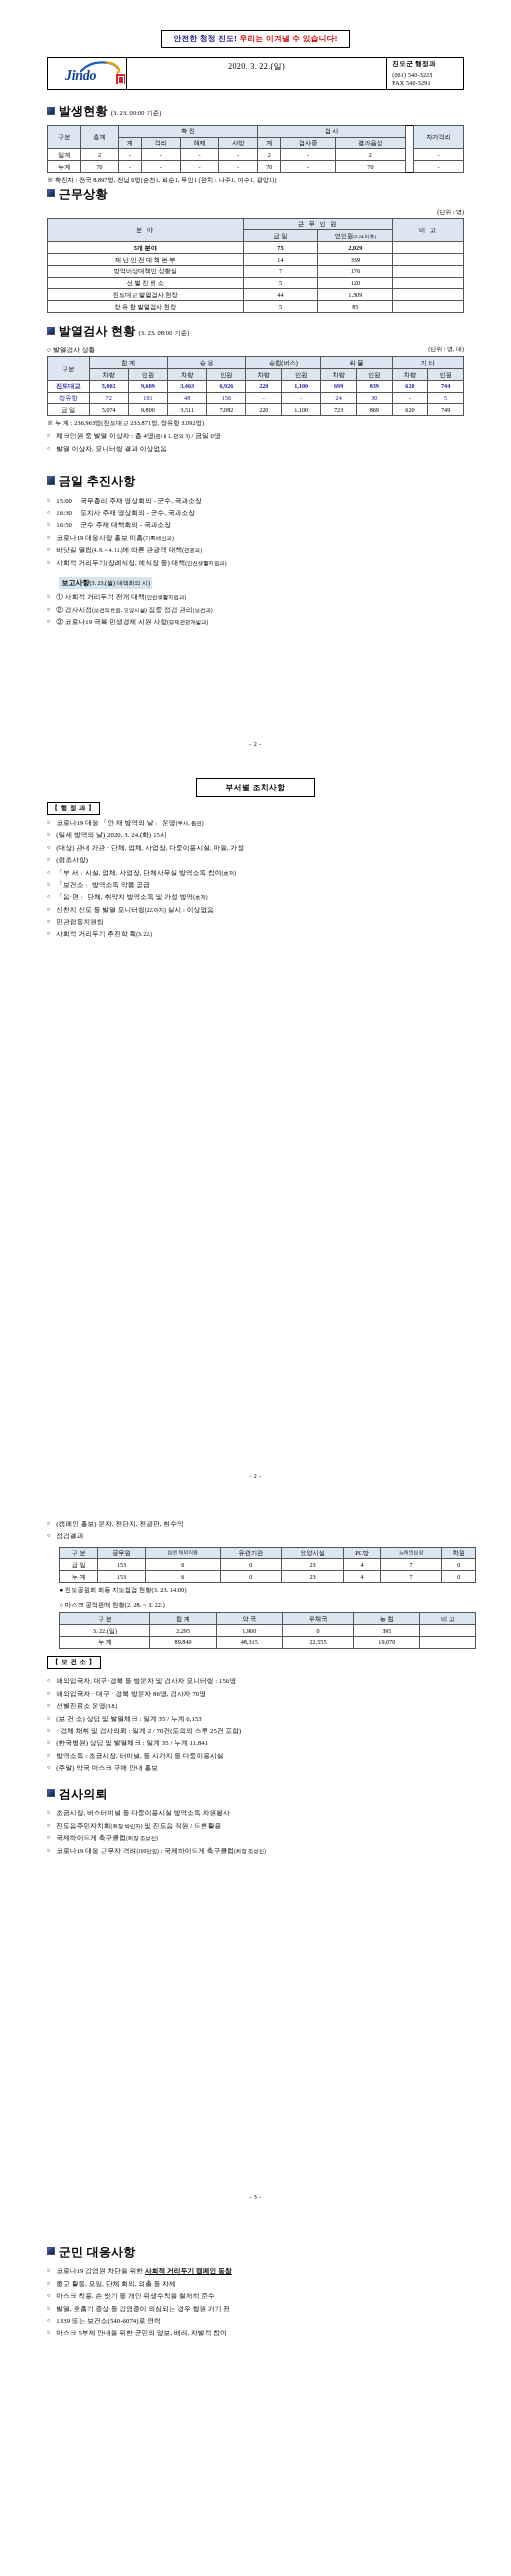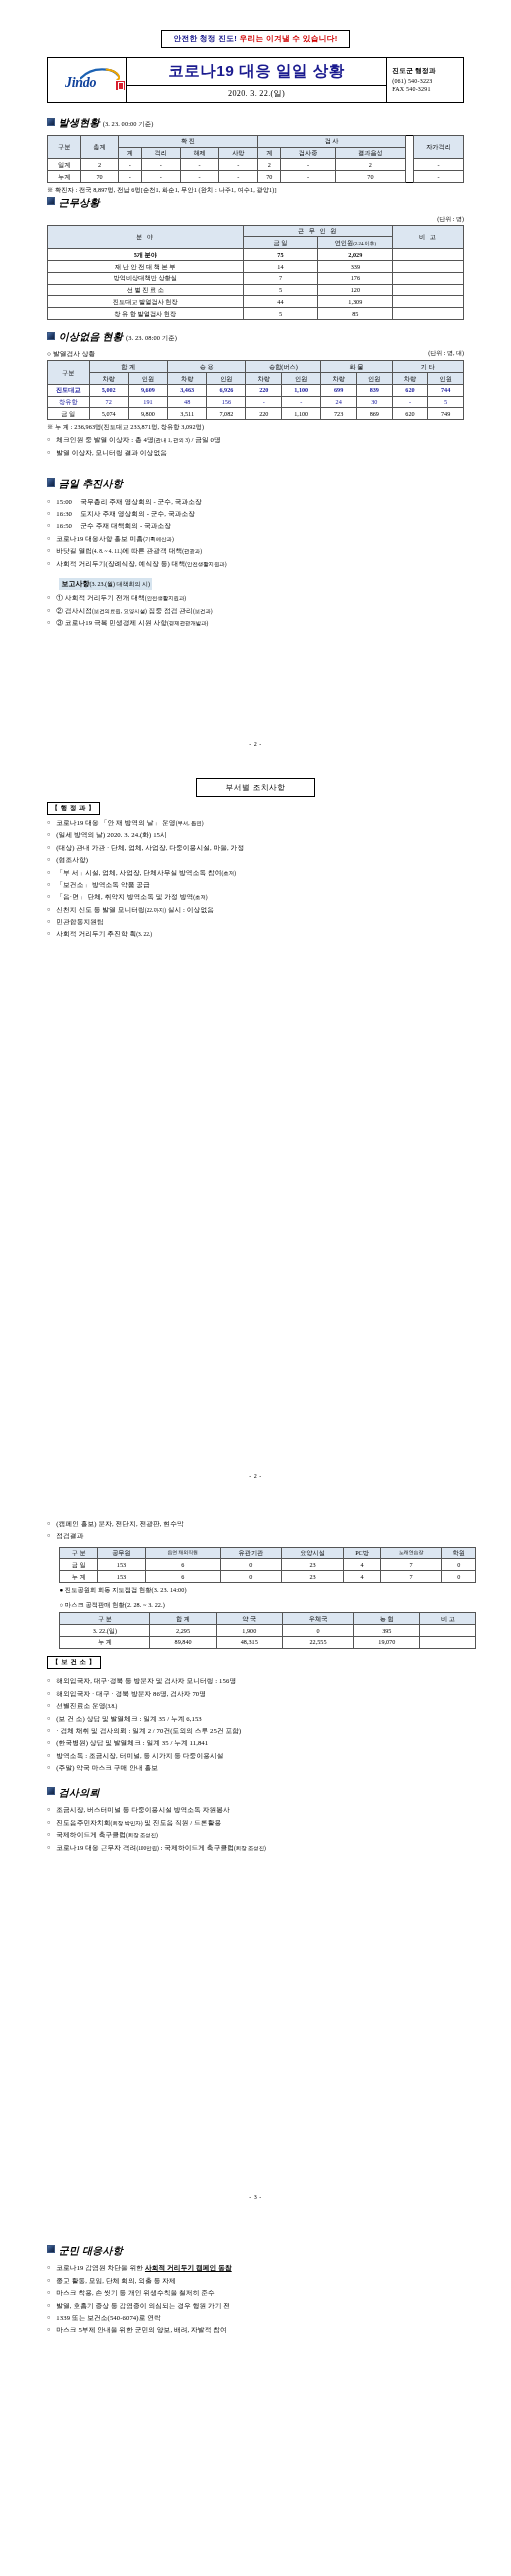--- a/index.html
+++ b/index.html
@@ -151,23 +151,22 @@
     background: linear-gradient(135deg,#4a6fa5 0%, #1f3864 60%, #12233f 100%);
     border: 0.5px solid #3a5580;
     margin-right: 3.6px;
     flex: none;
     position: relative;
     top: -0.5px;
   }
   .sec-title {
     font-family: "Liberation Sans", sans-serif;
     font-weight: bold;
-    font-size: 10px;
+    font-size: 12px;
     letter-spacing: 0.2px;
-    font-style: italic;
   }
   .sec-sub {
     font-size: 6.4px;
     margin-left: 3.1px;
     letter-spacing: 0.1px;
   }
 
   .unit-right {
     text-align: right;
     font-size: 6px;
@@ -258,21 +257,21 @@
     font-weight: normal;
     font-size: 6px;
   }
 
   
   .deptbox-wrap { display: flex; justify-content: center; margin: 8.2px 0 5.2px 0; }
   .deptbox {
     border: 0.8px solid #000;
     padding: 3.1px 29px 3.6px 29px;
     font-family: "Liberation Sans", sans-serif;
-    font-weight: normal;
+    font-weight: bold;
     font-size: 7.7px;
     text-align: center;
     letter-spacing: 0.5px;
   }
   .subsec {
     font-family: "Liberation Sans", sans-serif;
     font-weight: bold;
     font-size: 6.4px;
     margin: 5.2px 0 1.5px 0;
   }
@@ -321,21 +320,20 @@
       <div class="logo-mark">
         <svg class="logo-swoosh" viewBox="0 0 78 24">
           <path d="M1,20 C14,6 34,1 52,3 C62,4 70,8 74,14" stroke="#1c62b3" stroke-width="4.5" fill="none" stroke-linecap="round"></path>
           <path d="M52,3 C64,4 72,9 76,16 C77,19 76,22 73,23" stroke="#f0a500" stroke-width="4" fill="none" stroke-linecap="round"></path>
         </svg>
         <div class="logo-text">Jindo</div>
         <div class="logo-sq"></div>
       </div>
     </div>
     <div class="tb-mid">
-      <div class="tb-title">코로나19 대응 일일 상황</div>
       <div class="tb-date">2020. 3. 22.(일)</div>
     </div>
     <div class="tb-right">
       <div class="tb-dept">진도군 행정과</div>
       <div class="tb-tel">(061) 540-3223</div>
       <div class="tb-fax">FAX  540-3291</div>
     </div>
   </div>
 
   <div class="sec">
@@ -450,21 +448,21 @@
         <td>창 유 항 발열검사 현장</td>
         <td>5</td>
         <td>85</td>
         <td></td>
       </tr>
     </tbody>
   </table>
 
   <div class="sec" style="margin-top:10.3px">
     <span class="sec-sq"></span>
-    <span class="sec-title">이상없음 현황</span>
+    <span class="sec-title">발열검사 현황</span>
     <span class="sec-sub">(3. 23. 08:00 기준)</span>
   </div>
 
   <div class="row-unit">
     <span class="circ">○ 발열검사 상황</span>
     <span class="unit-right">(단위 : 명, 대)</span>
   </div>
 
   <table class="grid tbl-outer">
     <thead>

